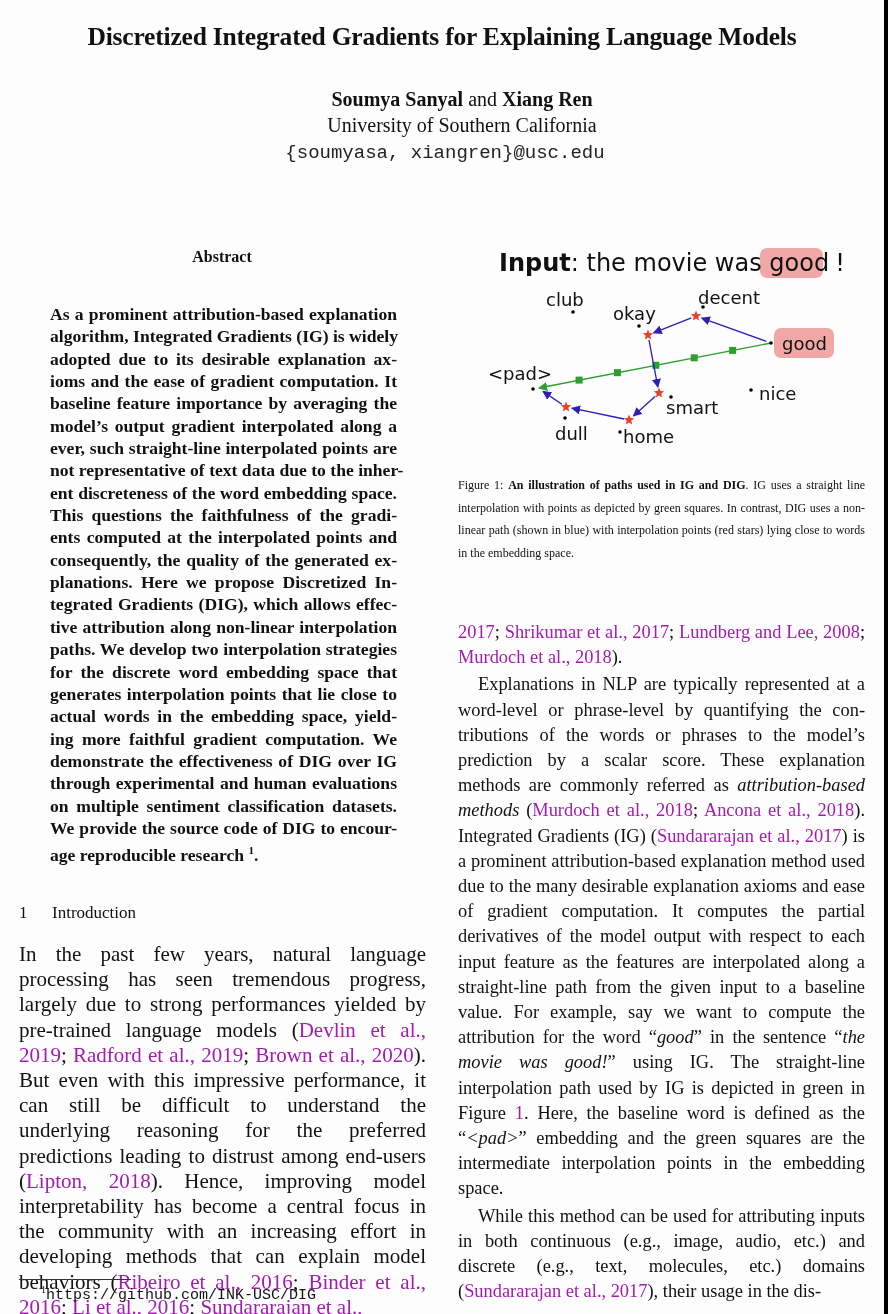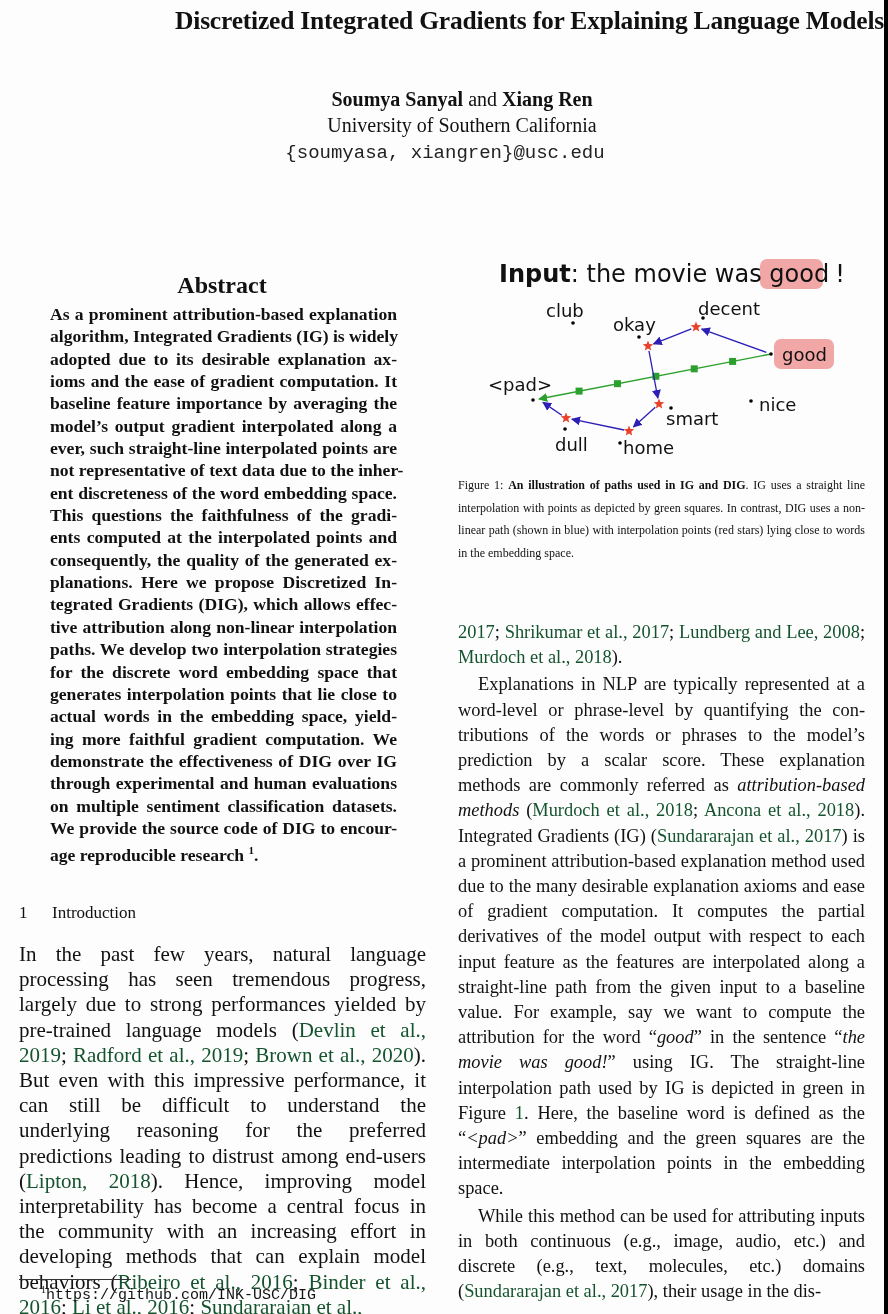--- a/index.html
+++ b/index.html
@@ -3,54 +3,54 @@
 <meta charset="utf-8">
 <style>
   html, body { margin: 0; padding: 0; }
   body {
     width: 888px; height: 1314px; position: relative; overflow: hidden;
     background: #fdfdfd; color: #111;
     font-family: "Liberation Serif", "DejaVu Serif", serif;
   }
   .right-edge-bar { position: absolute; left: 884px; top: 0; width: 4px; height: 1314px; background: #000; }
   .title {
-    position: absolute; left: 0; top: 6px; width: 884px; text-align: right;
+    position: absolute; left: 0; top: 22px; width: 884px; text-align: center;
     font-size: 25.5px; font-weight: bold; letter-spacing: -0.2px;
   }
   .authors { position: absolute; left: 0; top: 88px; width: 924px; text-align: center; font-size: 20px; }
   .authors b { font-weight: bold; }
   .affil { position: absolute; left: 0; top: 114px; width: 924px; text-align: center; font-size: 20px; }
   .email {
     position: absolute; left: 0; top: 142px; width: 890px; text-align: center; font-size: 19px;
     font-family: "Liberation Mono", "DejaVu Sans Mono", monospace; color: #222;
   }
   .abstract-title {
-    position: absolute; left: 0; top: 272px; width: 444px; text-align: center;
-    font-size: 24px; font-weight: bold;
+    position: absolute; left: 0; top: 248px; width: 444px; text-align: center;
+    font-size: 16px; font-weight: bold;
   }
   .abstract-body {
     position: absolute; left: 50px; top: 303px; width: 347px;
     font-size: 17.6px; line-height: 22.35px; text-align: justify; hyphens: manual; font-weight: bold;
   }
   .line { display: block; text-align: justify; text-align-last: justify; white-space: nowrap; }
   .line.last { text-align-last: left; }
   .sec-heading { position: absolute; left: 19px; top: 903px; font-size: 17px; font-weight: normal; }
   .sec-heading .num { display: inline-block; width: 33px; }
   .intro-body {
     position: absolute; left: 19px; top: 942px; width: 407px;
     font-size: 21px; line-height: 25.2px;
   }
-  .cite { color: #14532d; }
+  .cite { color: #a21caf; }
   .footnote-rule { position: absolute; left: 19px; top: 1279px; width: 112px; height: 1px; background: #333; }
   .footnote {
     position: absolute; left: 41px; top: 1284px; font-size: 15px;
     font-family: "Liberation Mono", "DejaVu Sans Mono", monospace;
   }
   .footnote sup { font-family: "Liberation Serif", serif; font-size: 10px; }
-  .figure { position: absolute; left: 455px; top: 250px; width: 430px; height: 215px; }
+  .figure { position: absolute; left: 455px; top: 239px; width: 430px; height: 215px; }
   .figure svg { width: 430px; height: 215px; }
   .fig-text { font-family: "DejaVu Sans", sans-serif; fill: #111; }
   .caption {
     position: absolute; left: 458px; top: 474px; width: 407px;
     font-size: 12px; line-height: 22.5px;
   }
   .right-body {
     position: absolute; left: 458px; top: 620px; width: 407px;
     font-size: 18.4px; line-height: 25.2px;
   }

